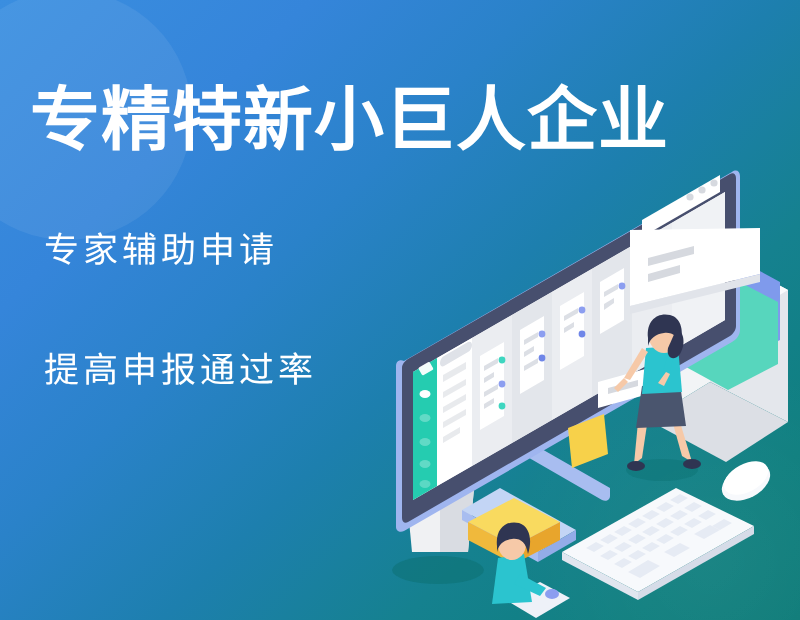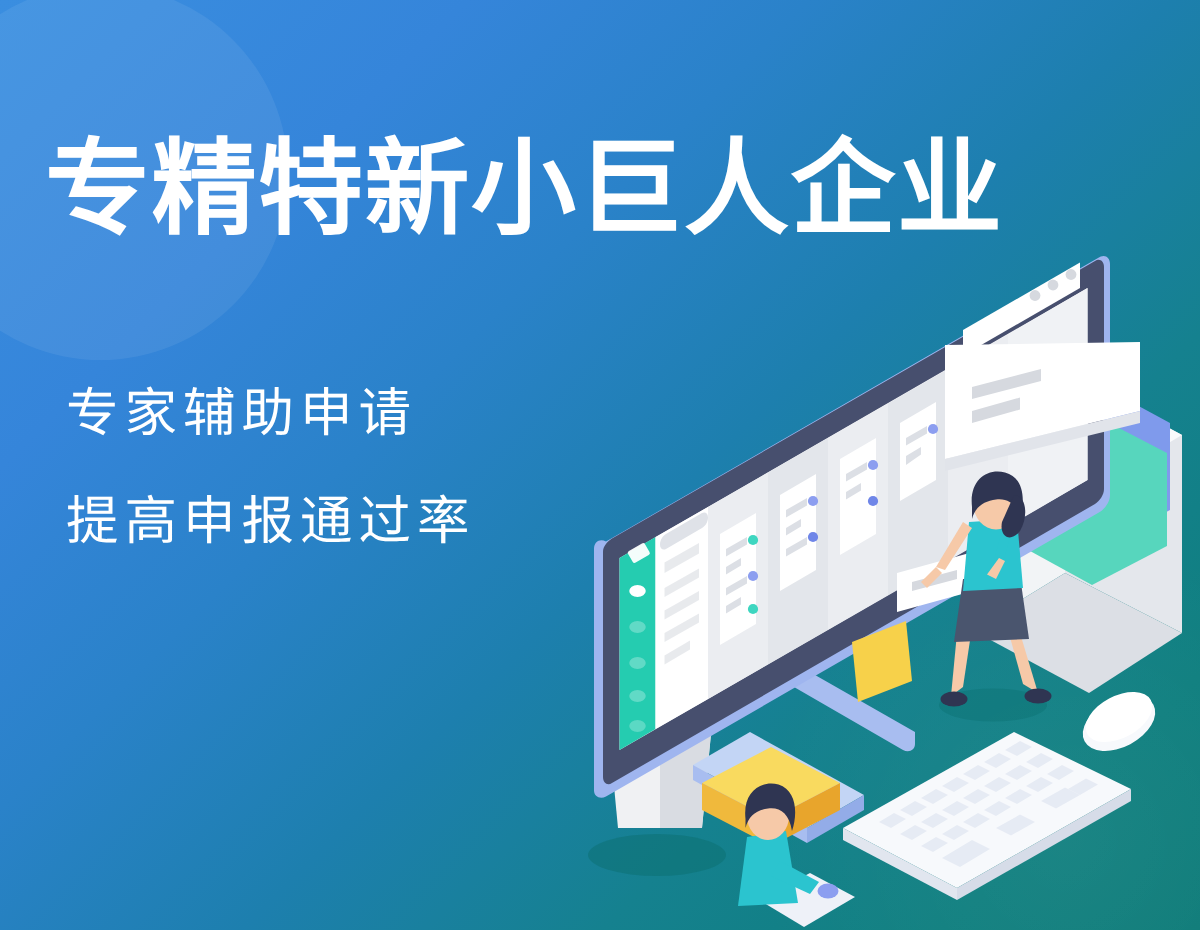--- a/index.html
+++ b/index.html
@@ -47,31 +47,32 @@
     top: 82px;
     z-index: 8;
   }
   .title-line {
     color: #ffffff;
     font-size: 70px;
     font-weight: bold;
     line-height: 88px;
     letter-spacing: 1px;
     white-space: nowrap;
+    font-family: Liberation Mono, monospace;
   }
   .sub-line {
     color: #ffffff;
     font-size: 35px;
     font-weight: normal;
     line-height: 44px;
     letter-spacing: 4px;
     white-space: nowrap;
   }
-  .sub-1 { margin-top: 84px; margin-left: 14px; }
-  .sub-2 { margin-top: 28px; margin-left: 14px; }
+  .sub-1 { margin-top: 58px; margin-left: 14px; }
+  .sub-2 { margin-top: 76px; margin-left: 14px; }
 
   
   .illustration {
     position: absolute;
     left: 380px;
     top: 170px;
     width: 430px;
     height: 460px;
     z-index: 5;
   }

